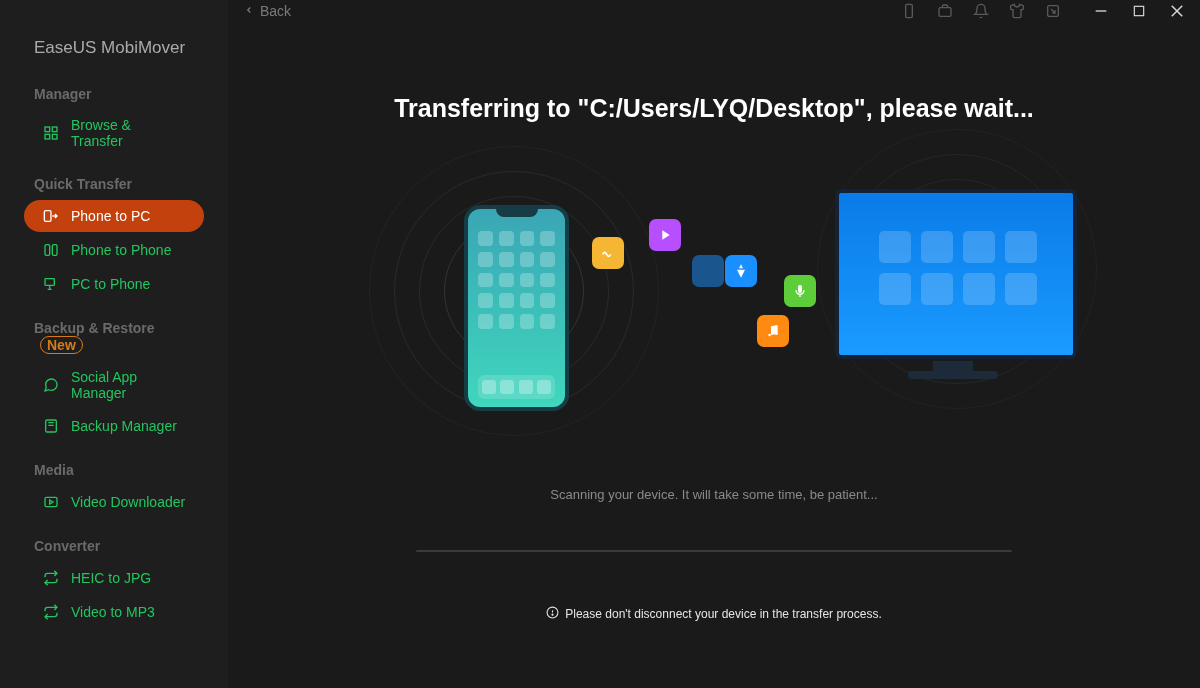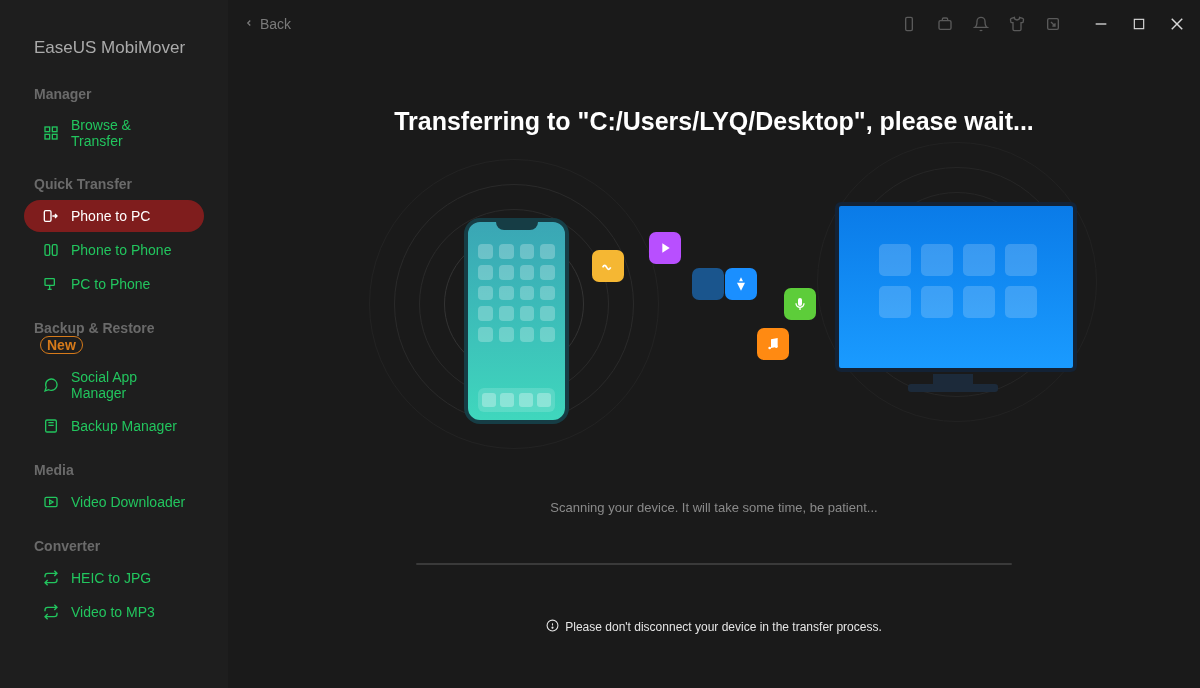--- a/index.html
+++ b/index.html
@@ -35,21 +35,21 @@
       align-items: center;
       gap: 11px;
       padding: 7px 18px;
       color: #22c55e;
       font-size: 14px;
       cursor: pointer;
       border-radius: 18px;
       margin: 2px 8px;
     }
     .sidebar-item.active {
-      background: #7f1d1d;
+      background: #c2410c;
       color: #fff;
     }
     .sidebar-item .icon {
       width: 18px;
       height: 18px;
       display: flex;
       align-items: center;
       justify-content: center;
       flex-shrink: 0;
     }
@@ -70,21 +70,21 @@
       background: #1a1a1a;
       position: relative;
       display: flex;
       flex-direction: column;
     }
     .titlebar {
       height: 46px;
       display: flex;
       align-items: center;
       justify-content: space-between;
-      padding: 13px 12px 0 16px;
+      padding: 0 12px 0 16px;
     }
     .back-btn {
       display: flex;
       align-items: center;
       gap: 6px;
       color: #7a7a7a;
       font-size: 14px;
       cursor: pointer;
     }
     .titlebar-right {

